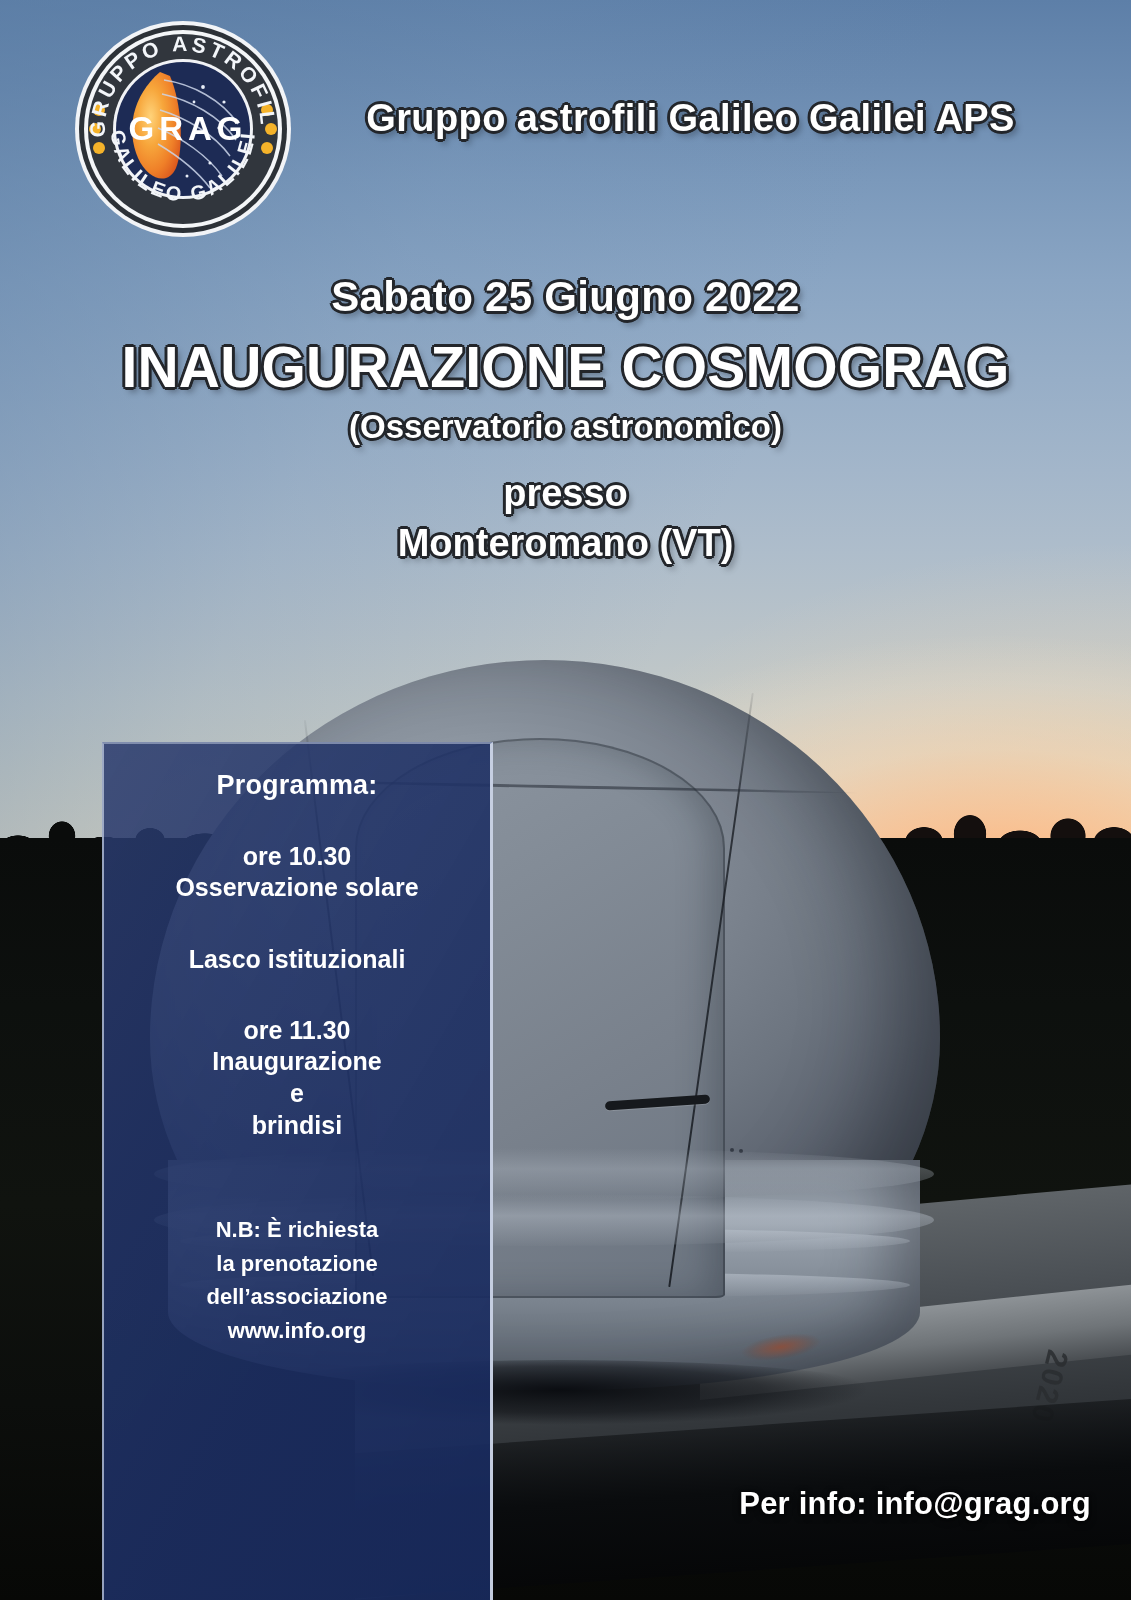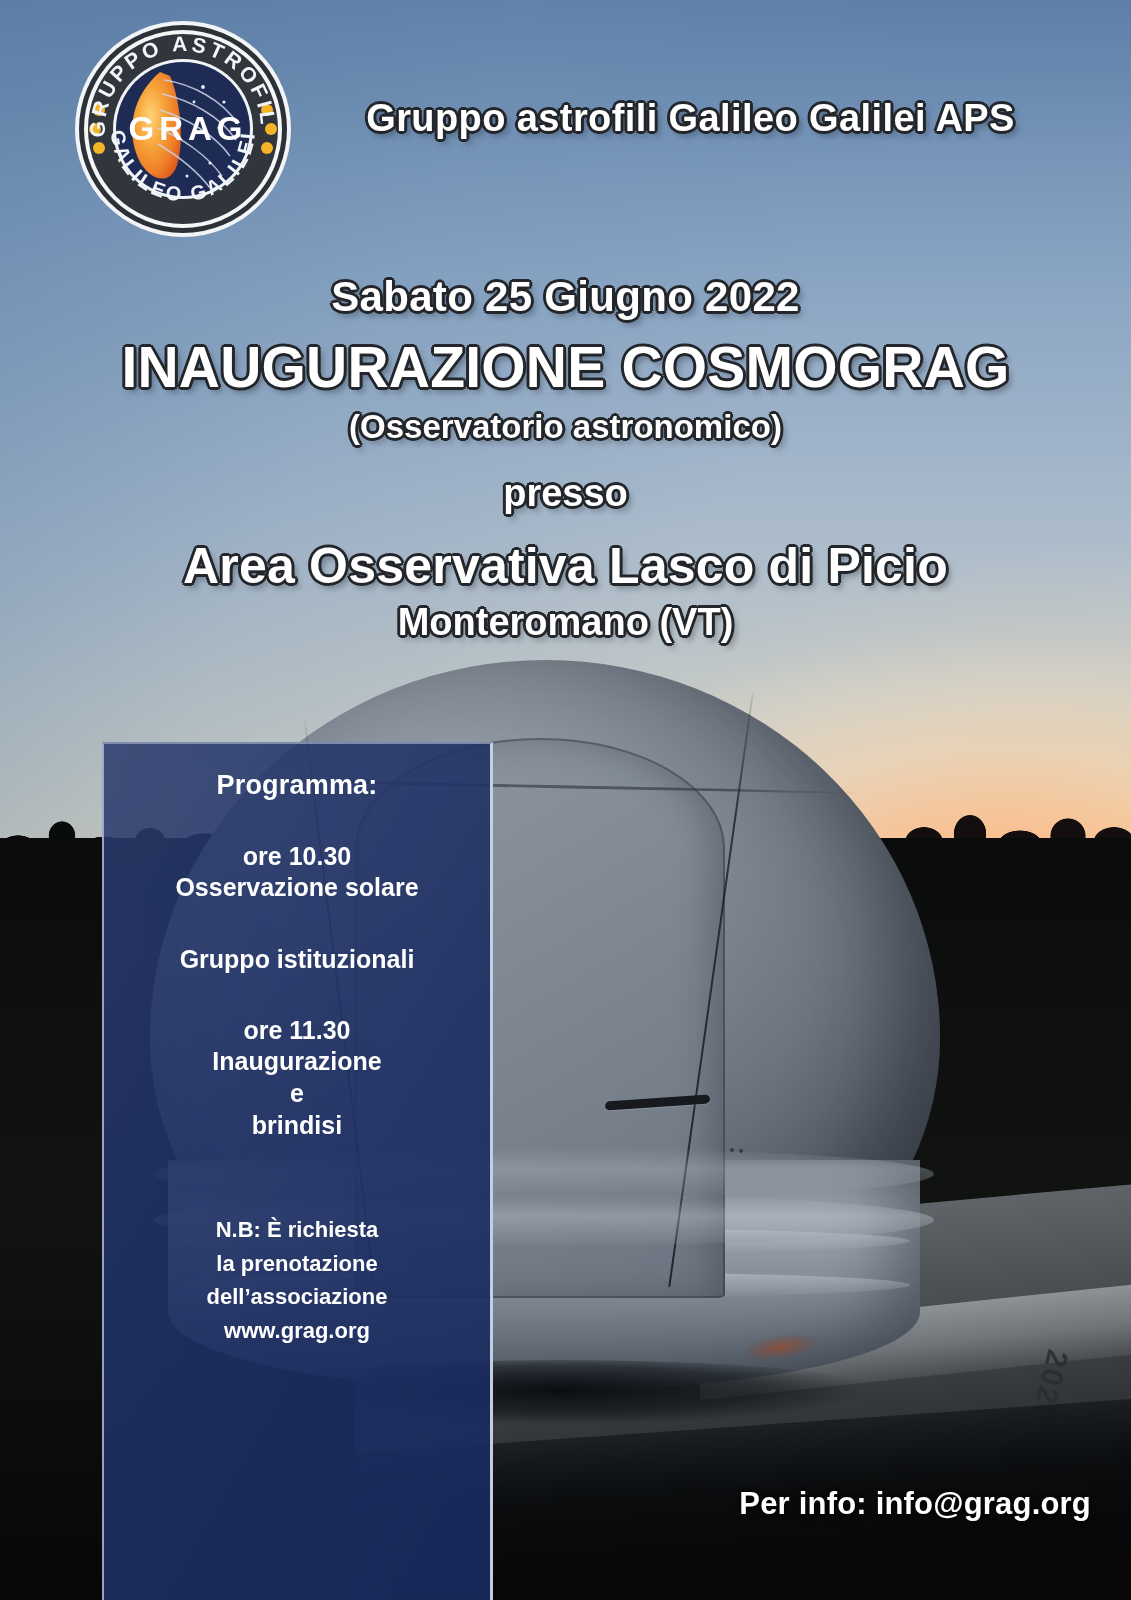--- a/index.html
+++ b/index.html
@@ -361,48 +361,47 @@
     </svg>
   </div>
 
   <div class="brand outline-text">Gruppo astrofili Galileo Galilei APS</div>
 
   <div class="titleblock">
     <div class="t-date outline-text">Sabato 25 Giugno 2022</div>
     <div class="t-main outline-text">INAUGURAZIONE COSMOGRAG</div>
     <div class="t-sub outline-text">(Osservatorio astronomico)</div>
     <div class="t-presso outline-text">presso</div>
-    <div class="t-place outline-text">Area Osservativa Lasco di Picio</div>
     <div class="t-town outline-text">Monteromano (VT)</div>
   </div>
 
   <div class="panel">
     <div class="panel-inner">
       <div class="prog-title">Programma:</div>
 
       <div class="slot">
         <div class="slot-time">ore 10.30</div>
         <div class="slot-desc">Osservazione solare</div>
       </div>
 
       <div class="slot">
-        <div class="slot-desc">Gruppo istituzionali</div>
+        <div class="slot-desc">Lasco istituzionali</div>
       </div>
 
       <div class="slot">
         <div class="slot-time">ore 11.30</div>
         <div class="slot-desc">Inaugurazione</div>
         <div class="slot-extra">e</div>
         <div class="slot-extra">brindisi</div>
       </div>
 
       <div class="note">
         <div>N.B: È richiesta</div>
         <div>la prenotazione</div>
         <div>dell’associazione</div>
-        <div>www.grag.org</div>
+        <div>www.info.org</div>
       </div>
     </div>
   </div>
 
   <div class="contact">Per info: info@grag.org</div>
 
 </div>
 
 </body></html>

